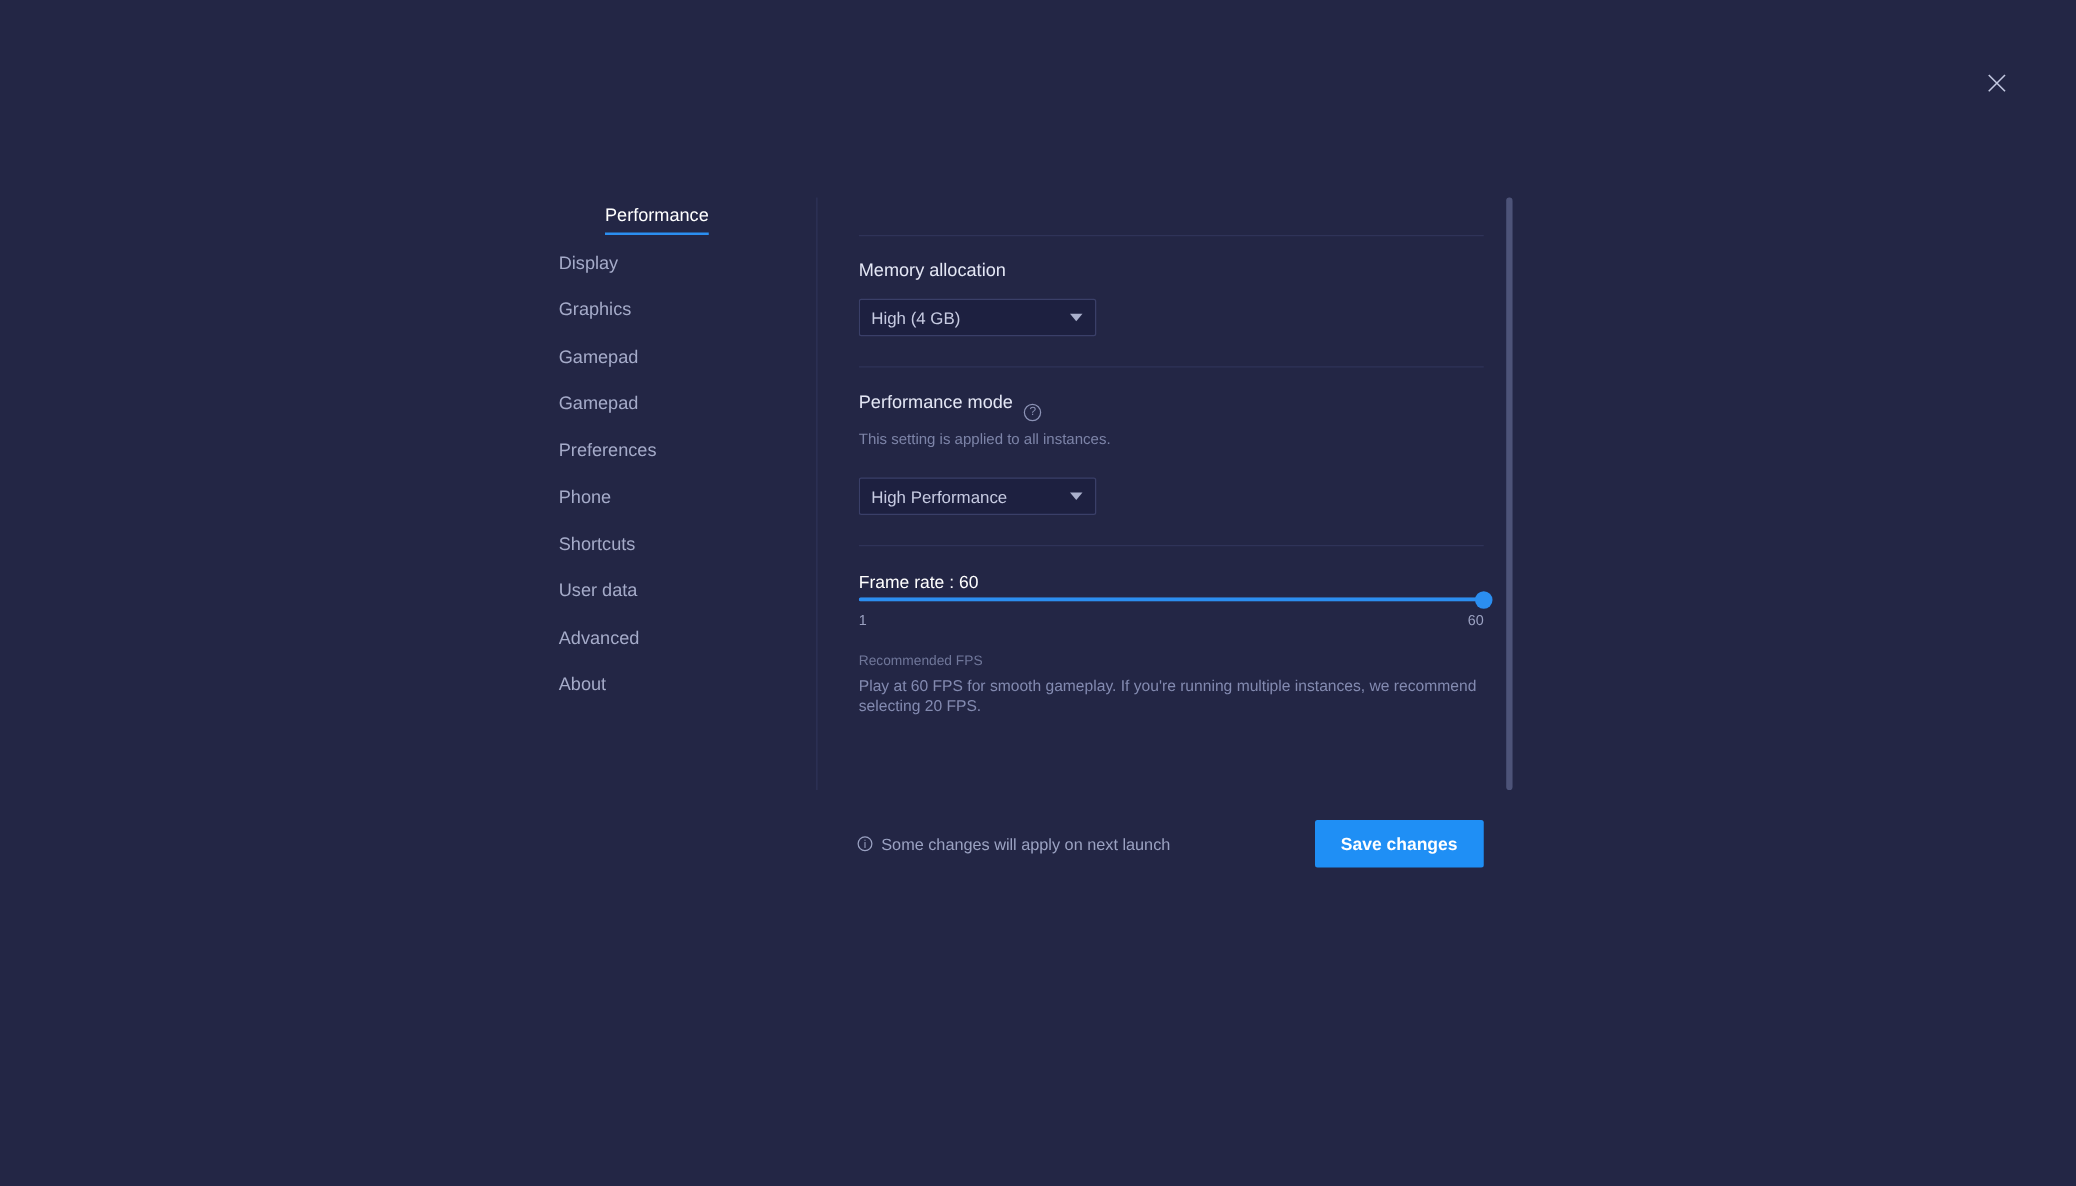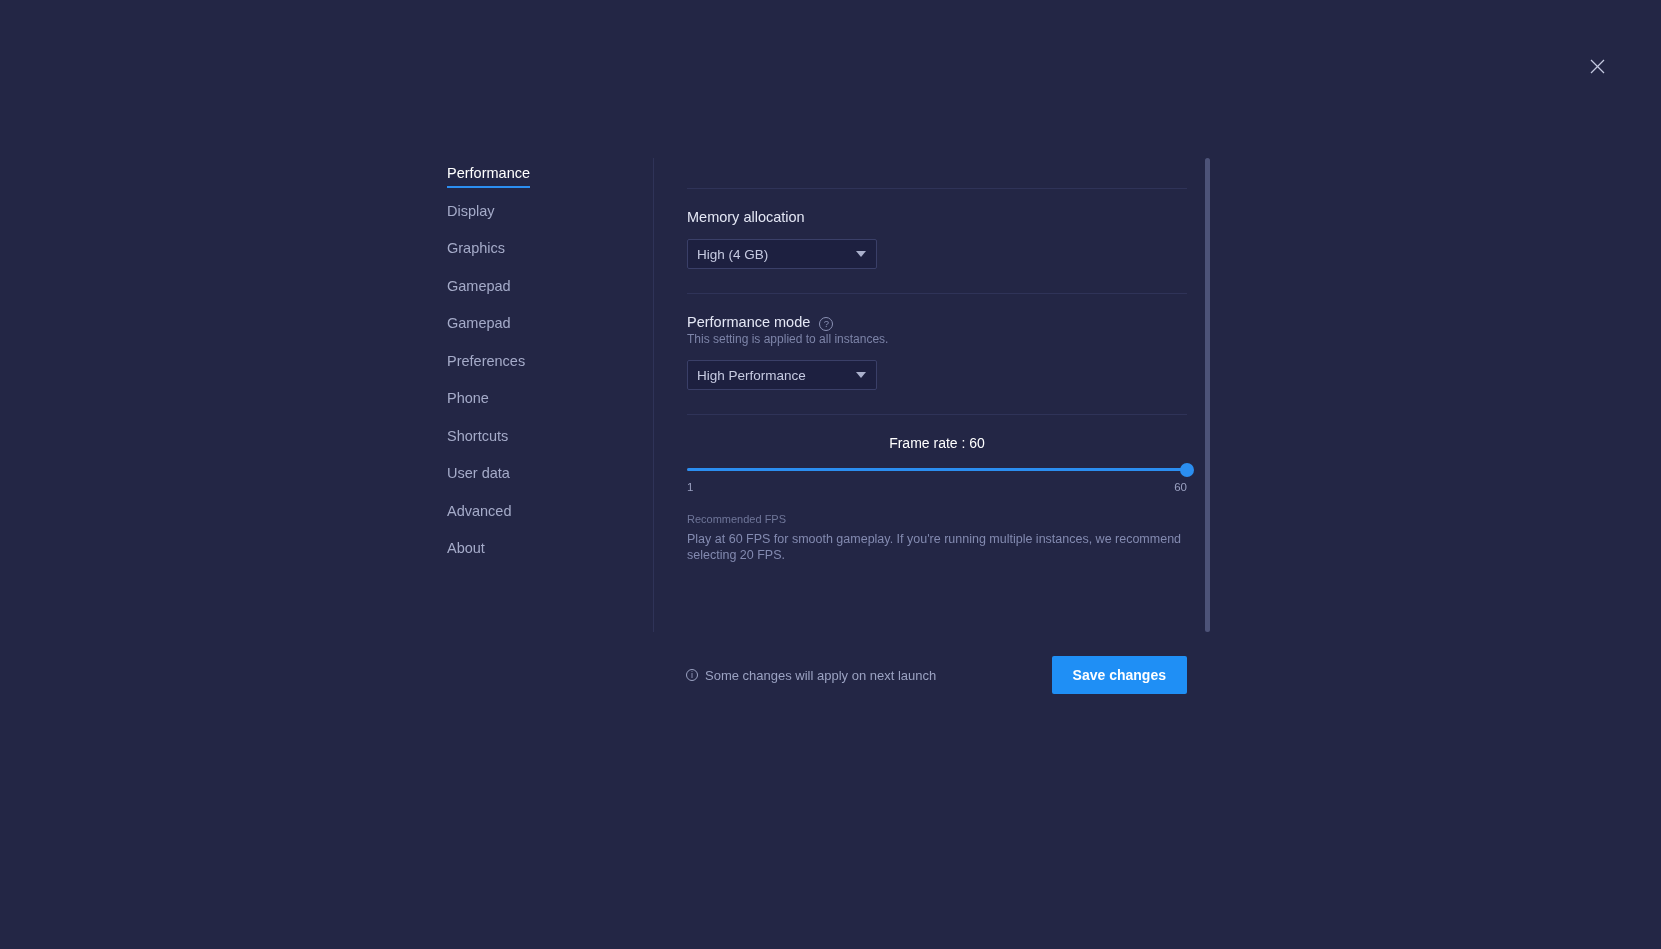--- a/index.html
+++ b/index.html
@@ -68,20 +68,21 @@
     line-height: 1;
     padding: 0 0 5px 0;
     margin-bottom: 14px;
     display: inline-block;
     cursor: pointer;
     border-bottom: 2px solid transparent;
   }
   .nav-item.active {
     color: #ffffff;
     border-bottom-color: #2b8ef0;
+    margin-left: 37px;
   }
 
   
   .content-wrap {
     position: relative;
     flex: 1 1 auto;
     border-left: 1px solid #2f3358;
     padding-left: 33px;
     padding-top: 6px;
     height: 474px;
@@ -113,21 +114,21 @@
   .field-label {
     font-size: 14.5px;
     color: #e4e7f5;
     margin-bottom: 14px;
   }
 
   .sub-note {
     font-size: 12px;
     color: #7d84a8;
     margin-top: -8px;
-    margin-bottom: 14px;
+    margin-bottom: 24px;
   }
 
   
   .select {
     width: 190px;
     height: 30px;
     background: #1d2040;
     border: 1px solid #3a3f68;
     border-radius: 2px;
     display: flex;
@@ -148,40 +149,38 @@
   }
 
   .divider {
     height: 1px;
     background: #2f3358;
     margin: 24px 0 20px 0;
   }
 
   
   .label-row { display: flex; align-items: center; gap: 9px; margin-bottom: 6px; }
-  .label-row .field-label { margin-bottom: 4px; }
+  .label-row .field-label { margin-bottom: 16px; }
   .help-icon {
     width: 14px; height: 14px;
     border: 1px solid #8b92b5;
     border-radius: 50%;
     font-size: 9.5px;
     line-height: 12px;
     text-align: center;
     color: #8b92b5;
     cursor: pointer;
     flex: 0 0 auto;
   }
 
   
   .slider-block { margin-top: 4px; }
   .slider-title {
     font-size: 14px;
     color: #ffffff;
-    margin-bottom: 12px;
-    text-align: center;
   }
   .slider-rail {
     position: relative;
     height: 14px;
     cursor: pointer;
   }
   .slider-rail .track {
     position: absolute;
     top: 5px;
     left: 0; right: 0;

